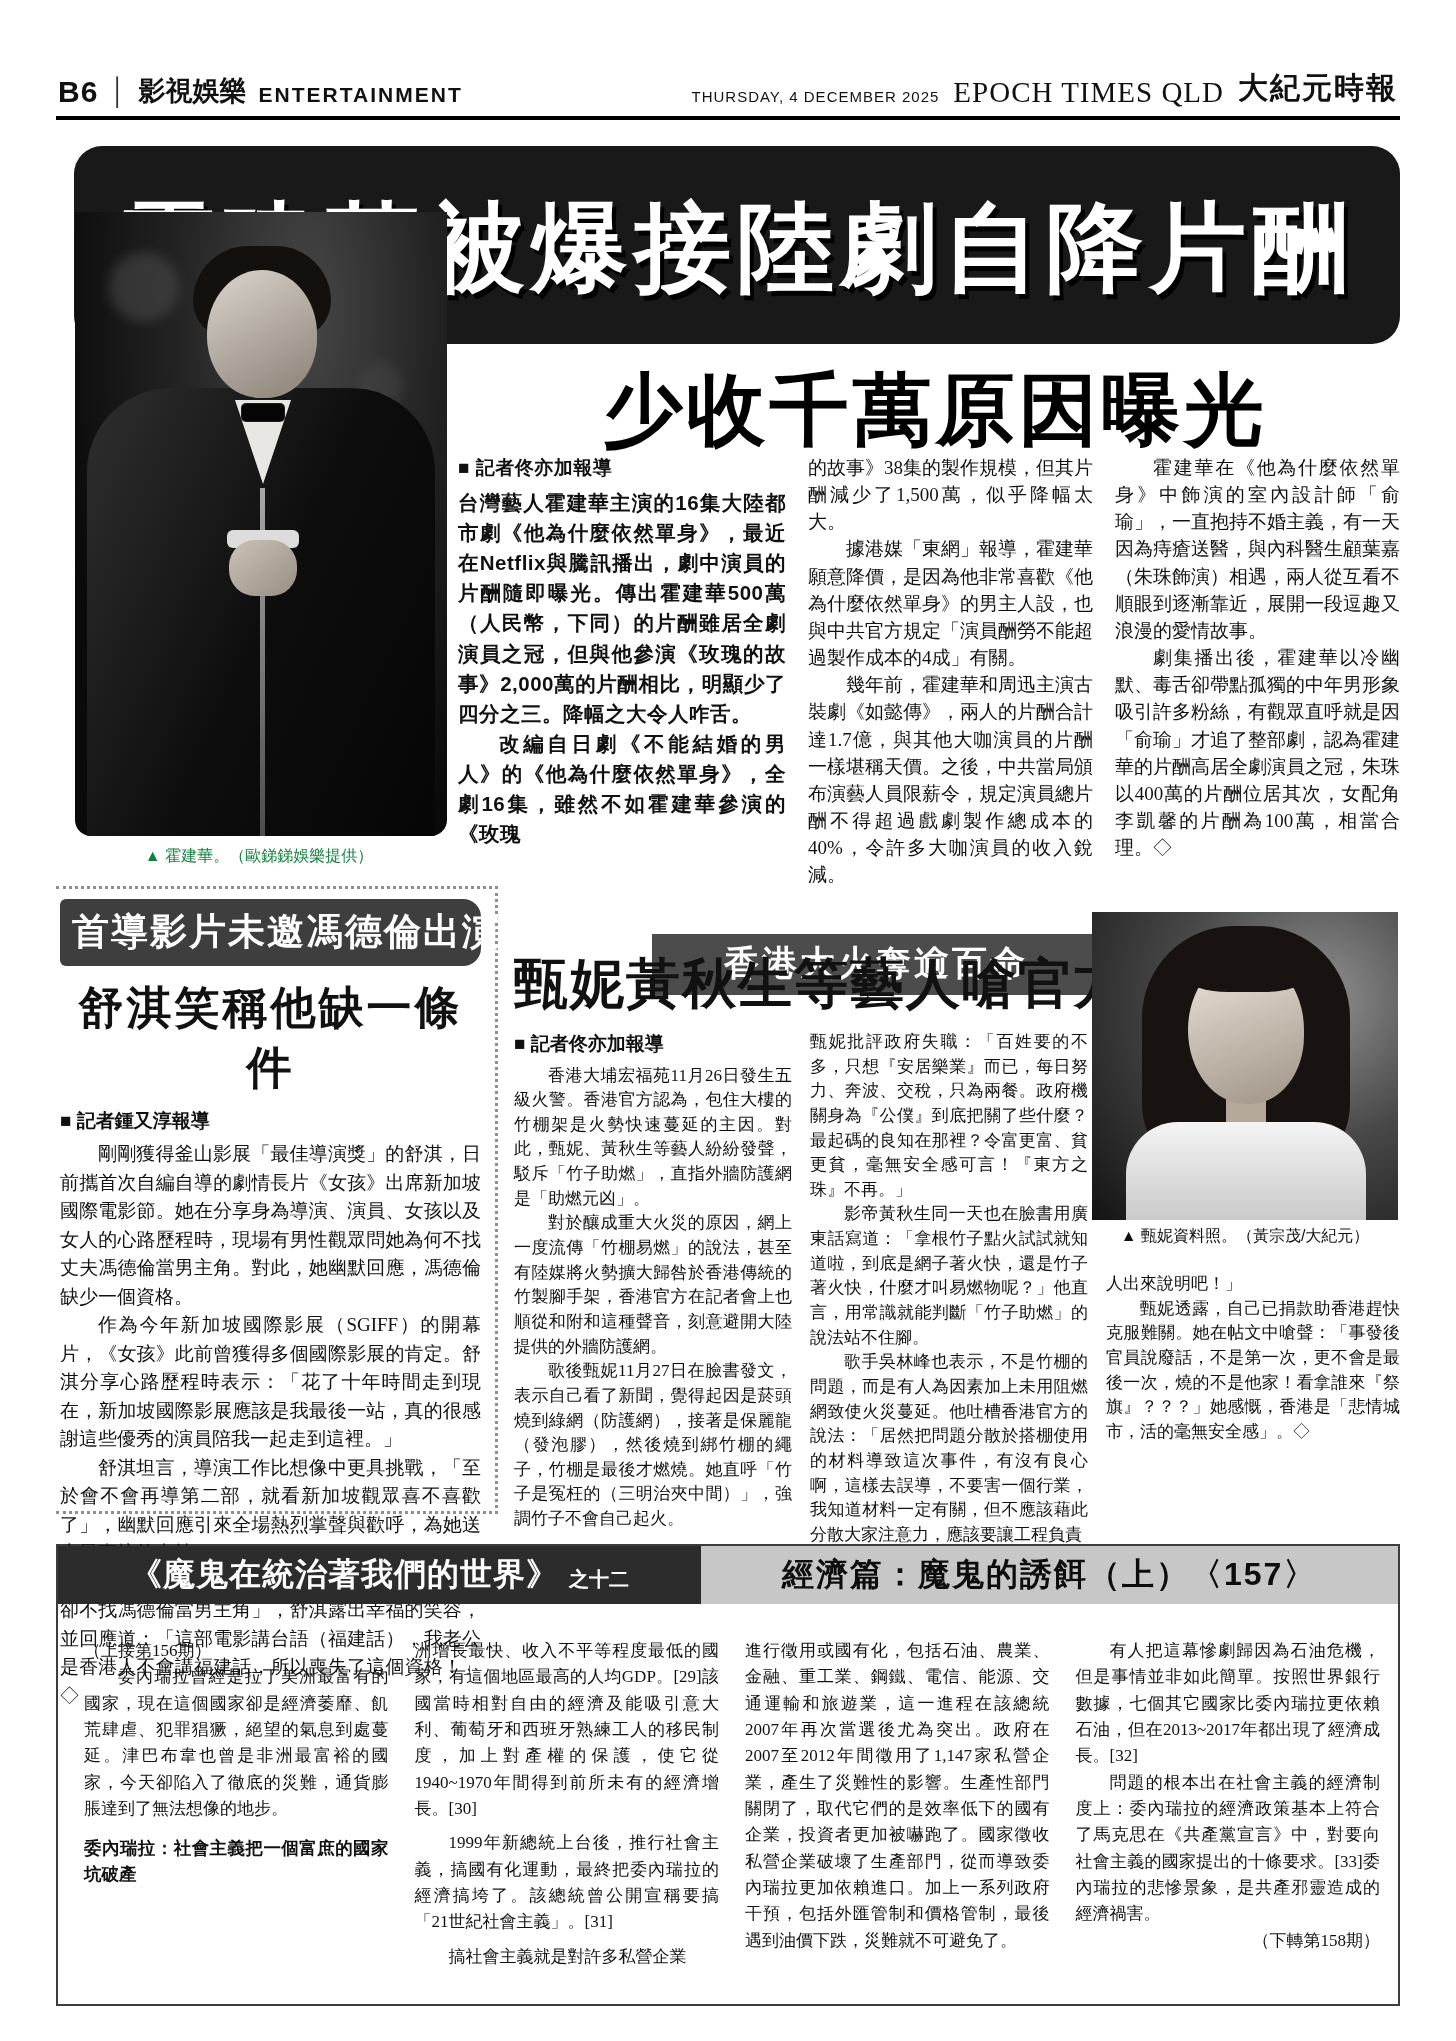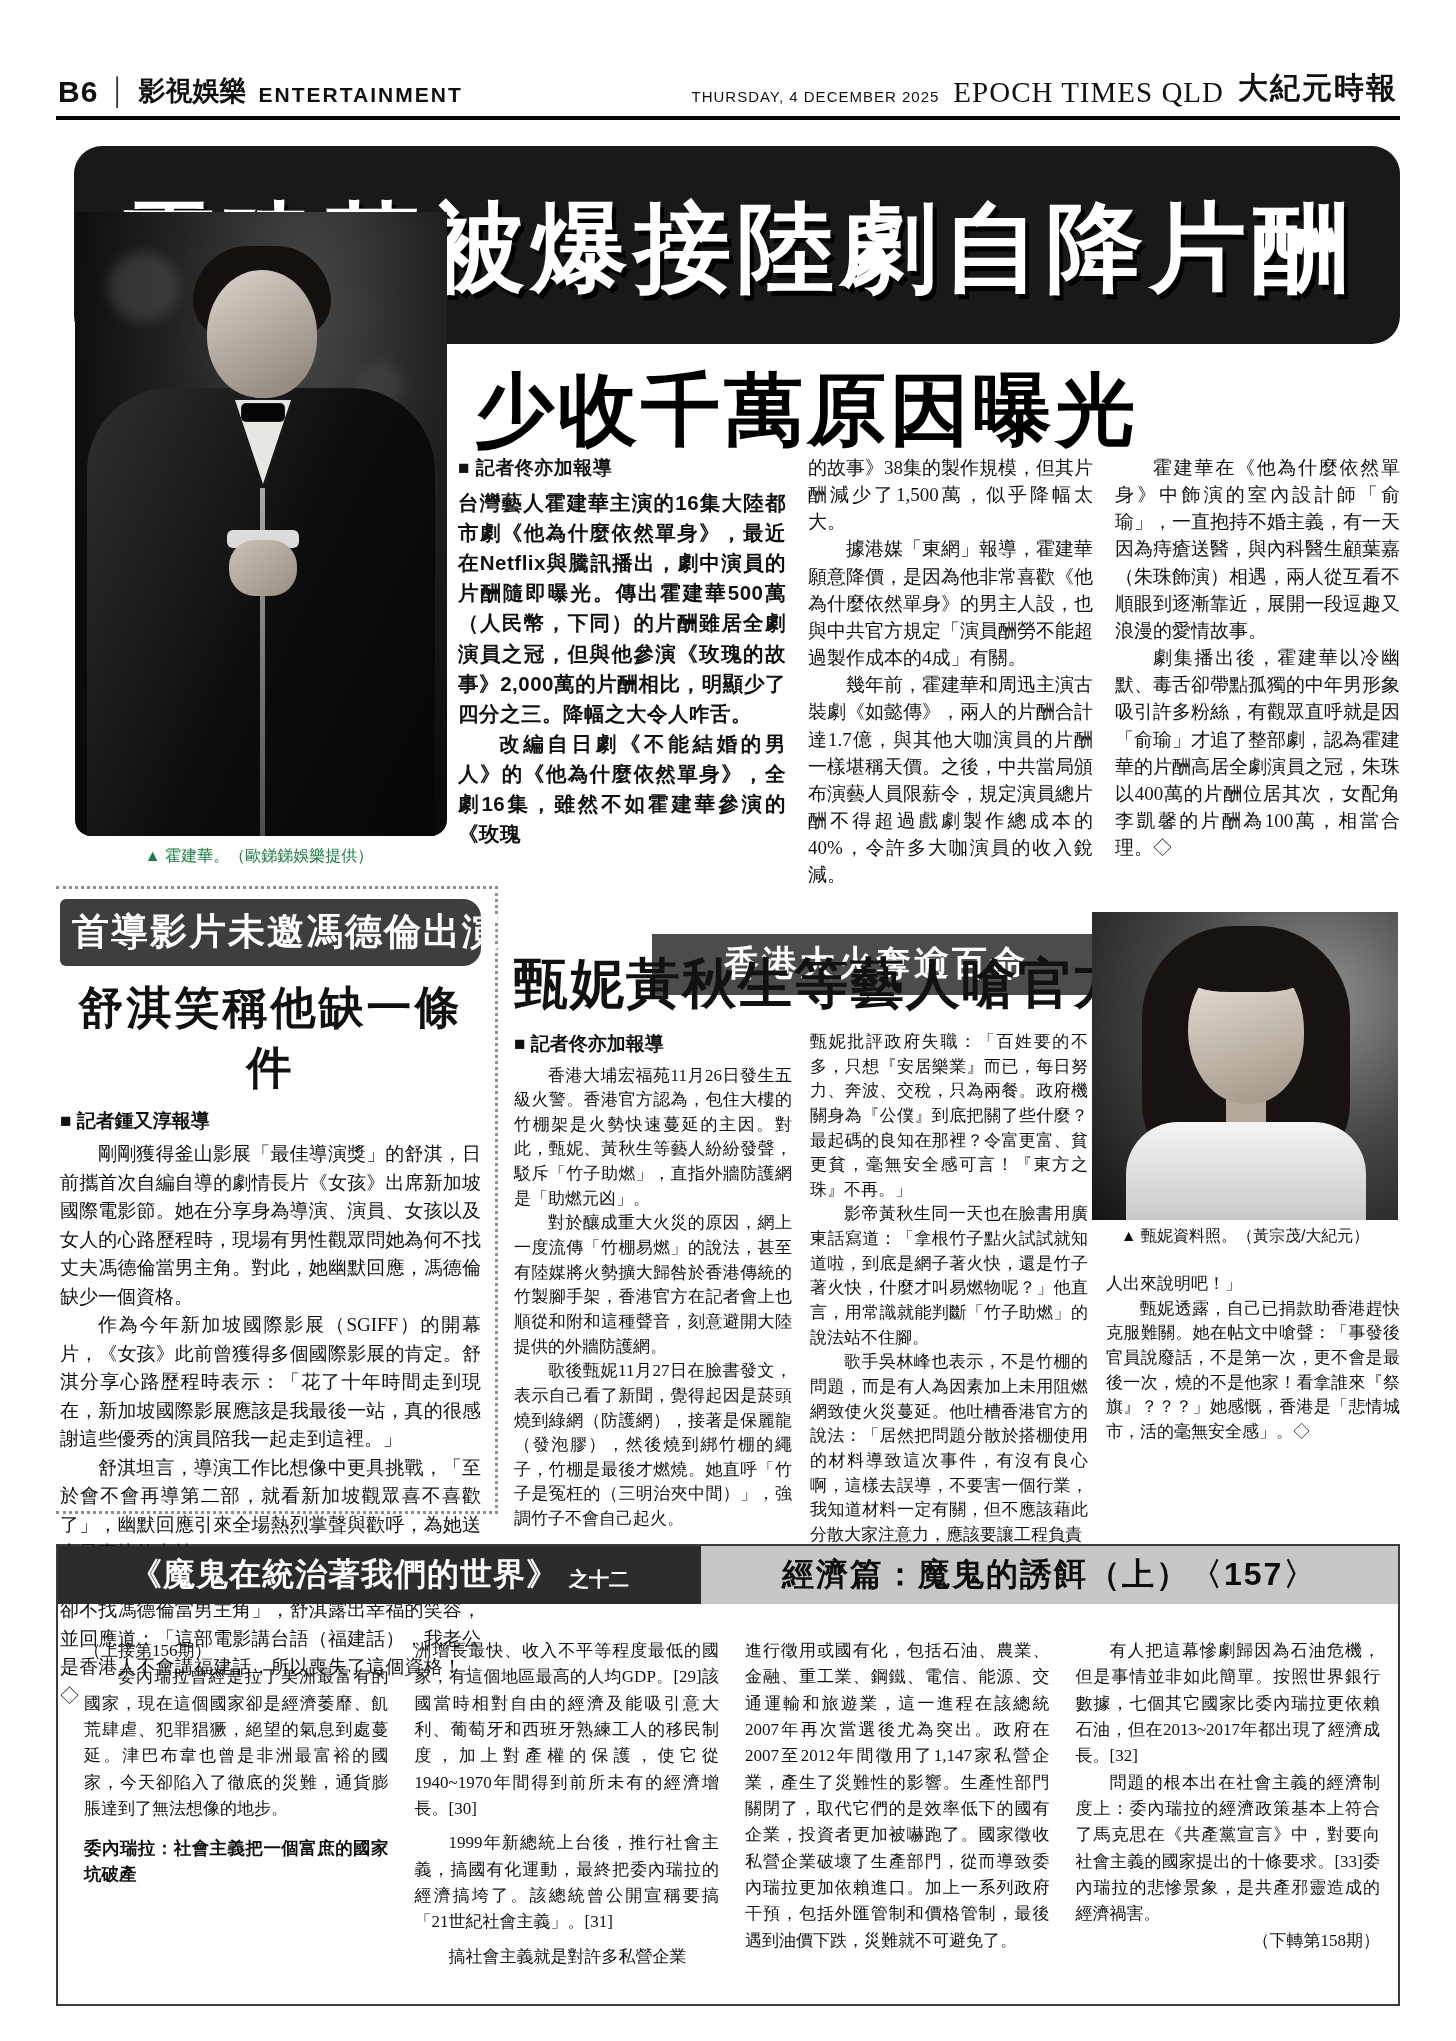--- a/index.html
+++ b/index.html
@@ -45,21 +45,21 @@
              clip-path:polygon(0 0,100% 0,50% 100%); }
   .m-bowtie { position:absolute; left:167px; top:192px; width:42px; height:17px; background:#050505;
               border-radius:4px; box-shadow:0 0 0 1px #1d1d1d; }
   .m-cuff { position:absolute; left:152px; top:318px; width:72px; height:18px; background:#dcdcdc; border-radius:6px; }
   .m-hands { position:absolute; left:154px; top:328px; width:68px; height:56px;
              background:linear-gradient(140deg,#cac2b8,#988f83); border-radius:26px; }
   .m-stand { position:absolute; left:185px; top:276px; width:5px; height:348px;
              background:linear-gradient(#a7a7a7,#4c4c4c); }
   .a1-caption { position:absolute; left:17px; top:700px; width:372px; text-align:center;
                 font-size:16px; color:#15803d; }
-  .a1-sub { position:absolute; left:419px; right:4px; top:212px; text-align:left; font-size:79px;
+  .a1-sub { position:absolute; left:419px; right:4px; top:212px; text-align:center; font-size:79px;
             font-weight:900; letter-spacing:4px; white-space:nowrap; color:#000; }
   .a1-cols { position:absolute; left:402px; right:0; top:308px; bottom:0; display:flex; gap:22px; }
   .a1-col1 { width:328px; font-size:20.5px; font-weight:700; line-height:1.47; letter-spacing:0.5px; text-align:justify; }
   .a1-col2, .a1-col3 { flex:1; font-family:"Liberation Serif", serif; font-size:19px; line-height:1.43; text-align:justify; }
   .byline { font-size:19px; font-weight:bold; font-family:"Liberation Sans", sans-serif; margin-bottom:6px; }
 
   p.para { margin:0; }
   p.ind { text-indent:2em; }
 
   

